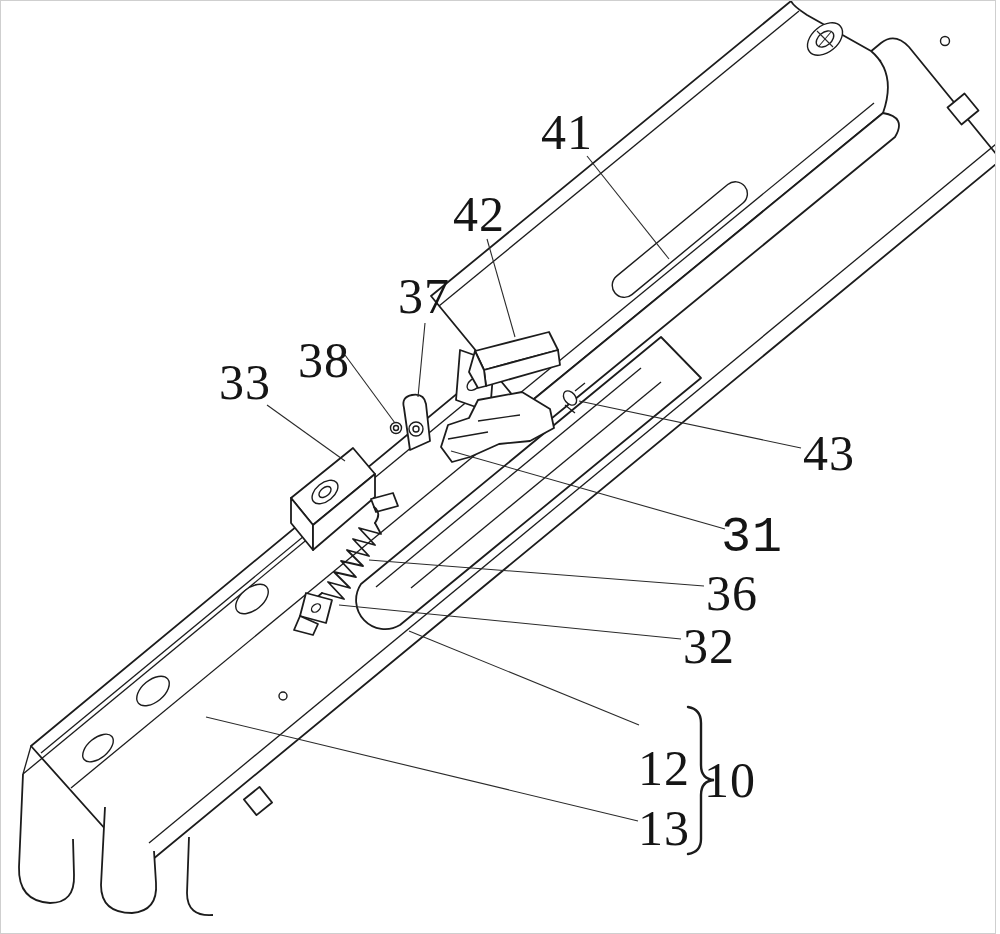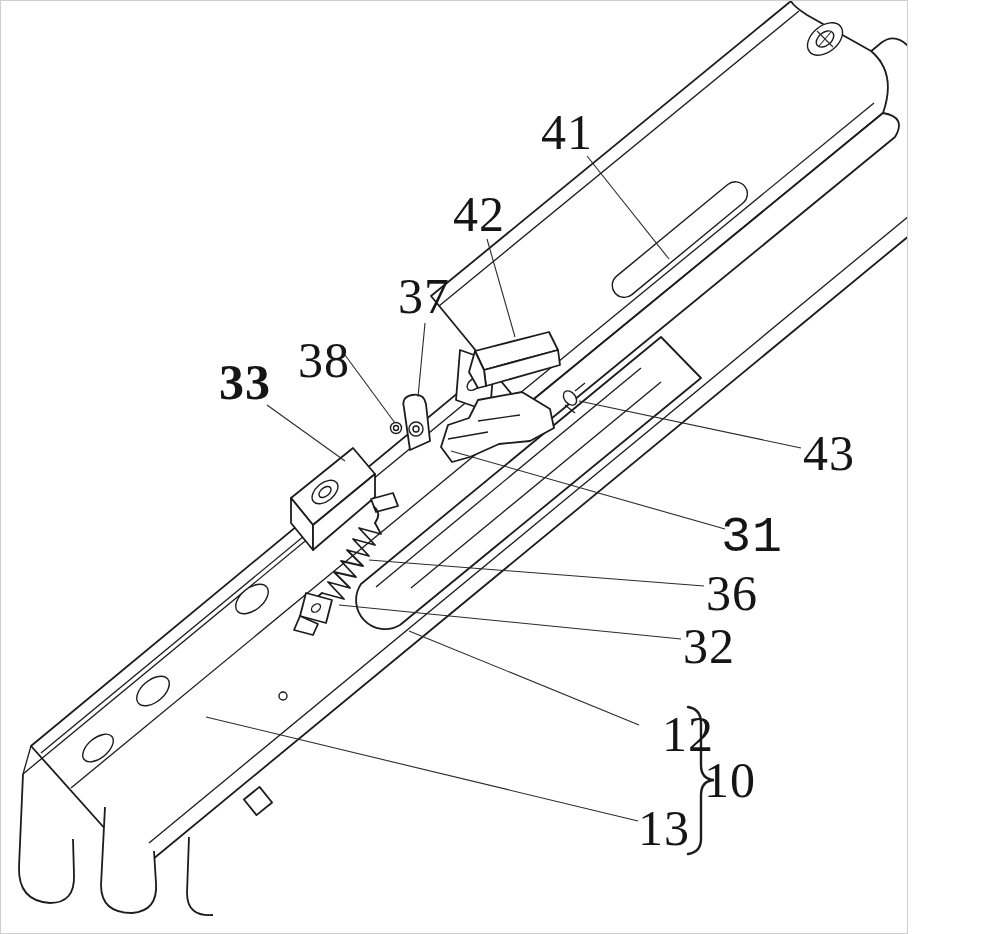--- a/index.html
+++ b/index.html
@@ -1,18 +1,18 @@
 <!DOCTYPE html>
 <html><head>
 <meta charset="utf-8">
 <style>
   html,body{margin:0;padding:0;background:#ffffff;}
   .stage{
     position:relative;
-    width:908px;height:934px;
+    width:996px;height:934px;
     background:#ffffff;
     border:1px solid #cfcfcf;
     box-sizing:border-box;
     overflow:hidden;
     font-family:"Liberation Serif","DejaVu Serif",serif;
   }
   .stage svg{position:absolute;left:0;top:0;}
   .callout{
     position:absolute;
     transform:translate(-50%,-50%);
@@ -149,22 +149,22 @@
       <path class="thin" d="M 637,820 L 205,716"></path>
     </g>
 
     <path d="M 687,706 Q 700,708 700,722 L 700,764 Q 700,778 713,779 Q 700,780 700,794 L 700,838 Q 700,851 687,853" fill="none" stroke="#1c1c1c" stroke-width="2.4" stroke-linecap="round"></path>
   </svg>
 
   <div class="callout" style="left:566px;top:131px;">41</div>
   <div class="callout" style="left:478px;top:213px;">42</div>
   <div class="callout" style="left:423px;top:295px;">37</div>
   <div class="callout" style="left:323px;top:331px;margin-top:28px;">38</div>
-  <div class="callout" style="left:244px;top:381px;font-weight:bold;">33</div>
+  <div class="callout" style="left:244px;top:381px;">33</div>
   <div class="callout" style="left:828px;top:452px;">43</div>
   <div class="callout" style="left:751px;top:537px;font-family:Liberation Mono, monospace;">31</div>
   <div class="callout" style="left:731px;top:592px;text-align:right;">36</div>
   <div class="callout" style="left:708px;top:645px;">32</div>
-  <div class="callout" style="left:663px;top:733px;margin-left:24px;">12</div>
+  <div class="callout" style="left:663px;top:767px;">12</div>
   <div class="callout" style="left:705px;top:779px;margin-left:24px;">10</div>
   <div class="callout" style="left:663px;top:827px;">13</div>
 
 </div>
 
 </body></html>

